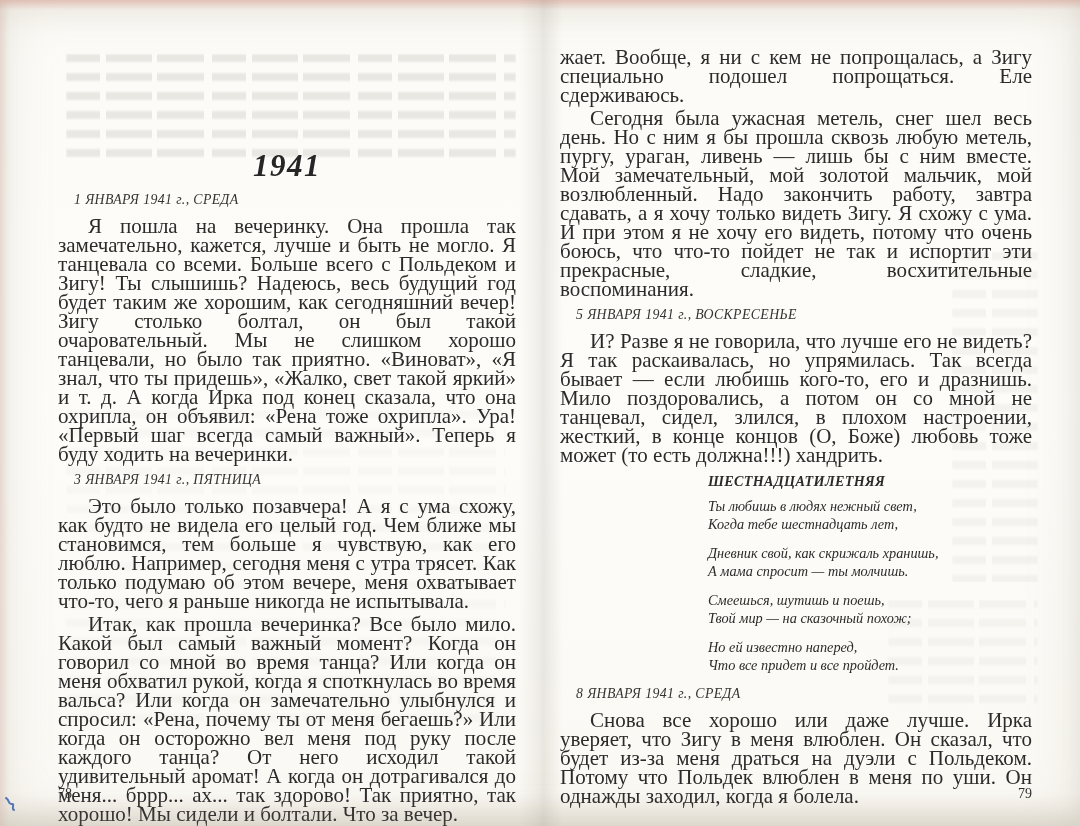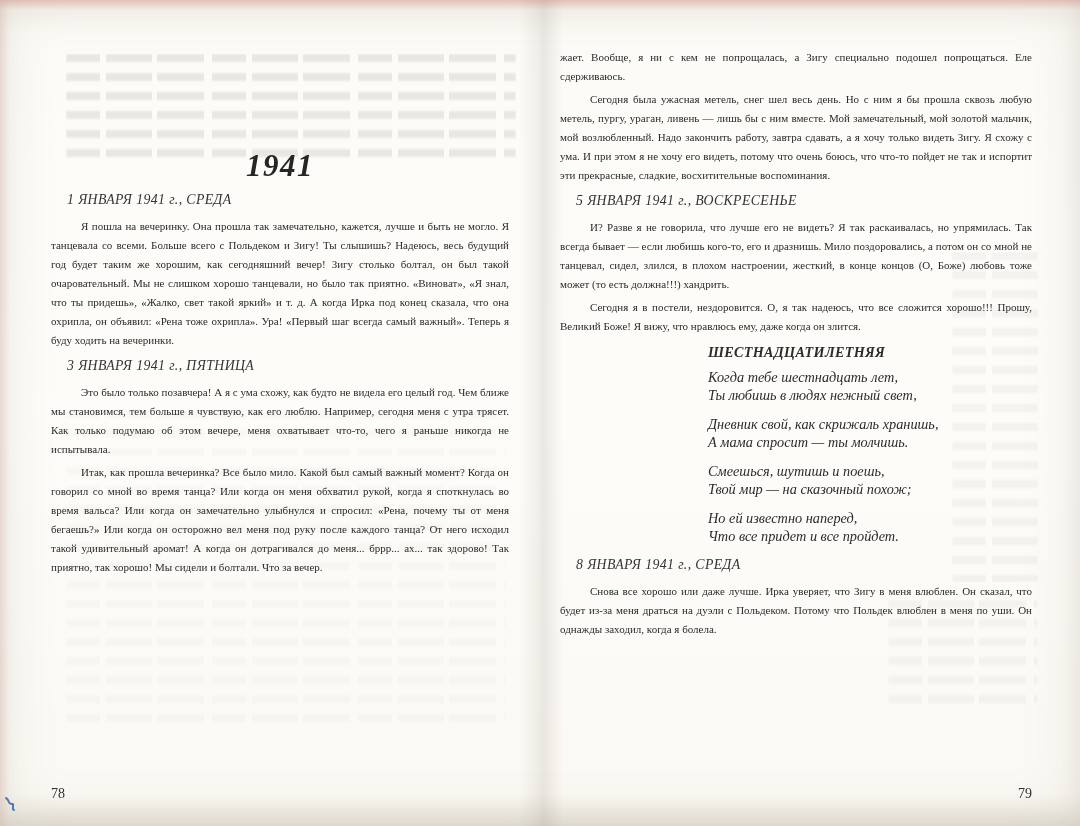--- a/index.html
+++ b/index.html
@@ -31,26 +31,26 @@
     pointer-events: none;
   }
 
   .gutter {
     position: absolute; top: 0; left: 519px; width: 44px; height: 100%;
     background: linear-gradient(to right, rgba(0,0,0,0), rgba(128,118,102,0.10) 45%, rgba(128,118,102,0.15) 55%, rgba(0,0,0,0));
     pointer-events: none;
   }
 
   .page { position: absolute; top: 0; height: 826px; overflow: hidden; }
-  .page-left  { left: 51px;  width: 458px; }
+  .page-left  { left: 58px;  width: 458px; }
   .page-right { left: 560px; width: 472px; padding-top: 48px; box-sizing: border-box; }
 
   .page p {
     margin: 0 0 4px 0;
-    font-size: 11px;
+    font-size: 21px;
     line-height: 19px;
     text-align: justify;
   }
   .page p.ind { text-indent: 30px; }
 
   .date {
     margin: 8px 0 9px 16px;
     font-style: italic;
     font-size: 13.8px;
     letter-spacing: 0.4px;
@@ -129,27 +129,26 @@
 
     <div class="pagenum pn-left">78</div>
   </div>
 
   <div class="page page-right">
     <p>жает. Вообще, я ни с кем не попрощалась, а Зигу специально подошел попрощаться. Еле сдерживаюсь.</p>
     <p class="ind">Сегодня была ужасная метель, снег шел весь день. Но с ним я бы прошла сквозь любую метель, пургу, ураган, ливень — лишь бы с ним вместе. Мой замечательный, мой золотой мальчик, мой возлюбленный. Надо закончить работу, завтра сдавать, а я хочу только видеть Зигу. Я схожу с ума. И при этом я не хочу его видеть, потому что очень боюсь, что что-то пойдет не так и испортит эти прекрасные, сладкие, восхитительные воспоминания.</p>
 
     <div class="date">5 ЯНВАРЯ 1941 г., ВОСКРЕСЕНЬЕ</div>
     <p class="ind">И? Разве я не говорила, что лучше его не видеть? Я так раскаивалась, но упрямилась. Так всегда бывает — если любишь кого-то, его и дразнишь. Мило поздоровались, а потом он со мной не танцевал, сидел, злился, в плохом настроении, жесткий, в конце концов (О, Боже) любовь тоже может (то есть должна!!!) хандрить.</p>
-    <p class="ind">Сегодня я в постели, нездоровится. О, я так надеюсь, что все сложится хорошо!!! Прошу, Великий Боже! Я вижу, что нравлюсь ему, даже когда он злится.</p>
 
     <div class="poem">
       <div class="poem-title">ШЕСТНАДЦАТИЛЕТНЯЯ</div>
       <div class="stanza">
+        <div class="poem-line">Ты любишь в людях нежный свет,</div>
         <div class="poem-line">Когда тебе шестнадцать лет,</div>
-        <div class="poem-line">Ты любишь в людях нежный свет,</div>
       </div>
       <div class="stanza">
         <div class="poem-line">Дневник свой, как скрижаль хранишь,</div>
         <div class="poem-line">А мама спросит — ты молчишь.</div>
       </div>
       <div class="stanza">
         <div class="poem-line">Смеешься, шутишь и поешь,</div>
         <div class="poem-line">Твой мир — на сказочный похож;</div>
       </div>
       <div class="stanza">

